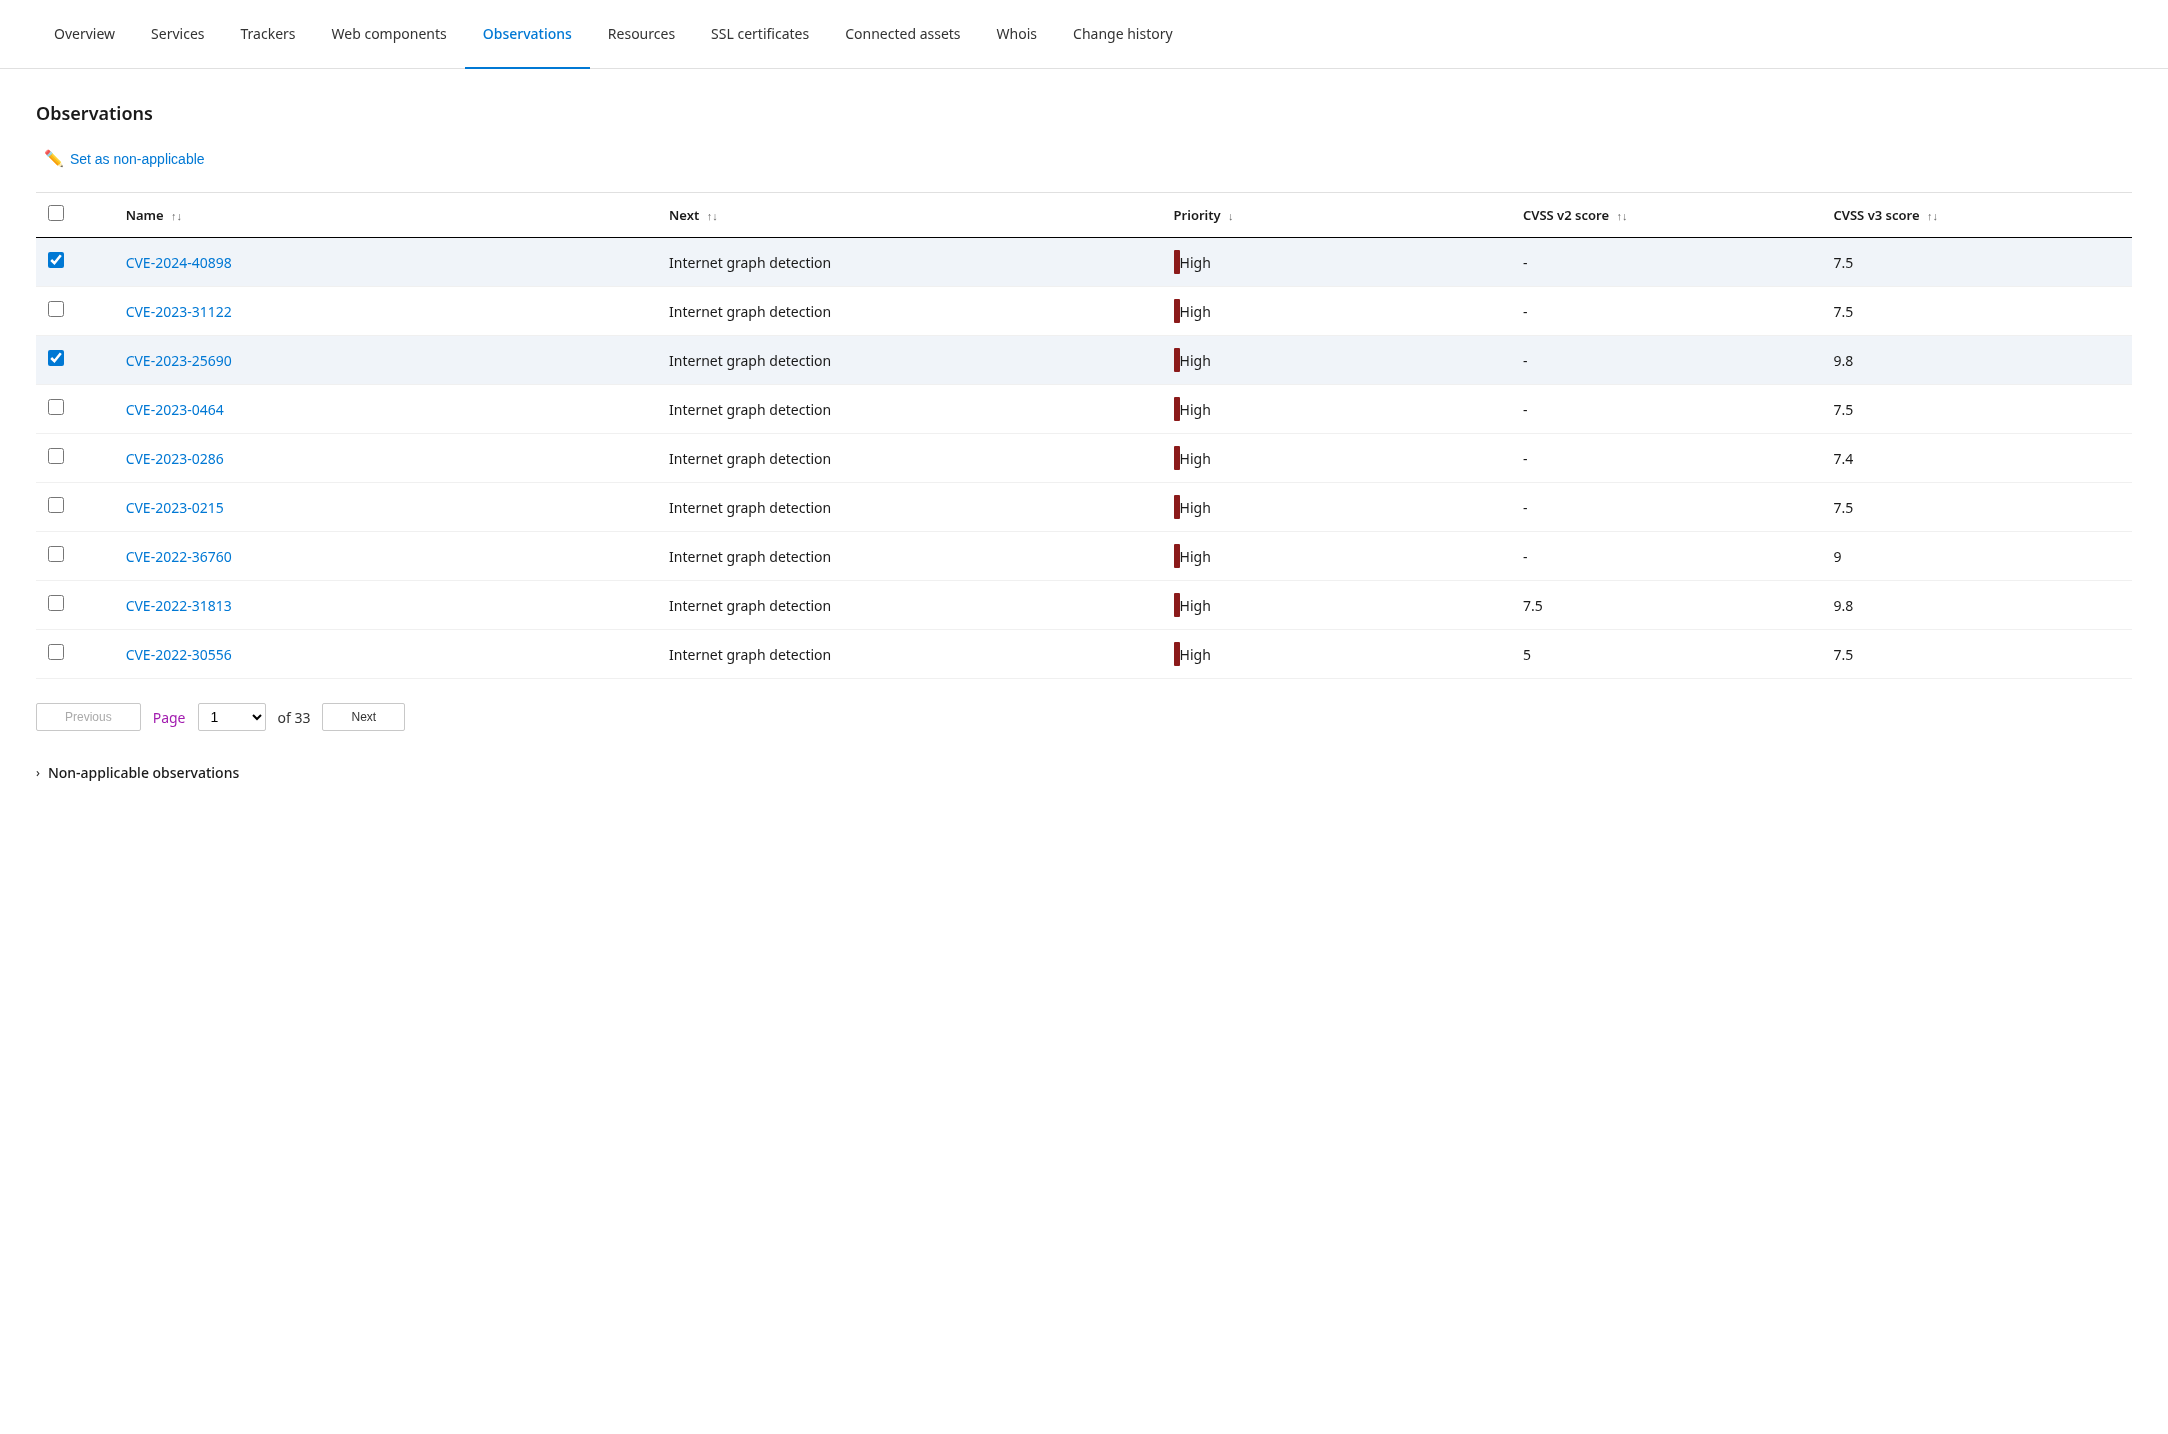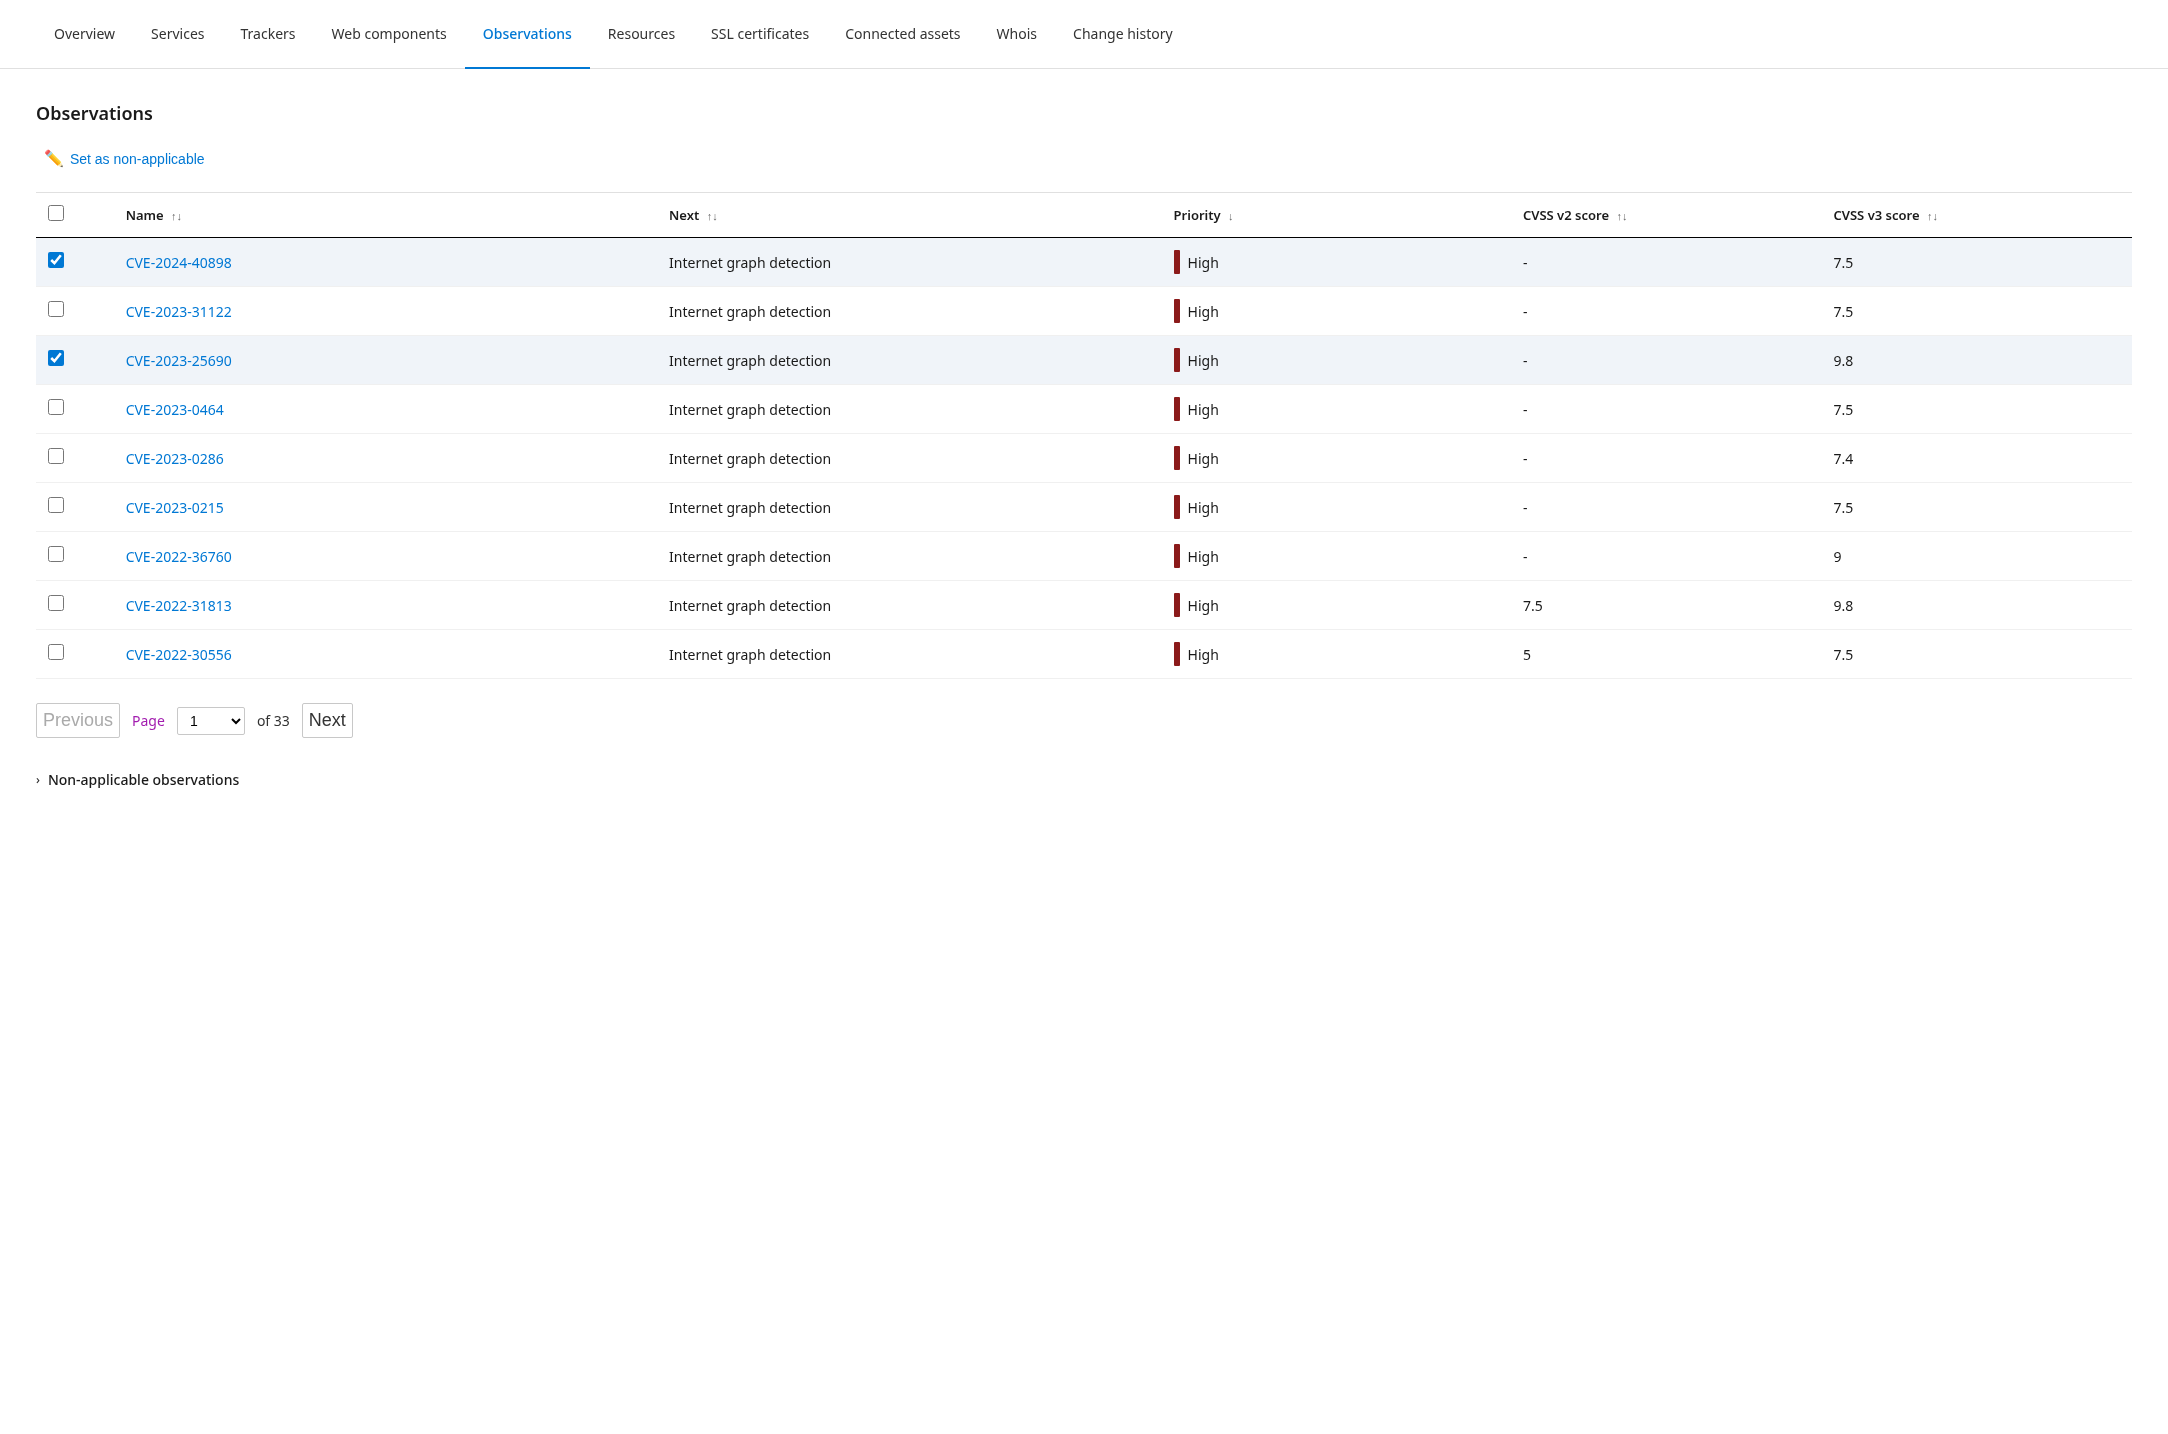--- a/index.html
+++ b/index.html
@@ -110,21 +110,20 @@
     .name-link {
       color: #0078d4;
       text-decoration: none;
       cursor: pointer;
     }
 
     
     .priority-cell {
       display: flex;
       align-items: center;
-      gap: 8px;
     }
     .priority-bar {
       width: 6px;
       height: 24px;
       background: #8b1a1a;
       border-radius: 1px;
       flex-shrink: 0;
     }
 
     
@@ -136,27 +135,27 @@
     .col-cvss3 { width: 160px; }
 
     
     .pagination {
       display: flex;
       align-items: center;
       gap: 12px;
       margin-top: 24px;
     }
     .page-btn {
-      padding: 6px 6px;
+      padding: 6px 28px;
       border: 1px solid #c8c8c8;
       background: #fff;
       color: #333;
       cursor: pointer;
       border-radius: 2px;
-      font-size: 18px;
+      font-size: 12px;
     }
     .page-btn:disabled { color: #aaa; cursor: not-allowed; }
     .page-label { font-size: 14px; color: #a21caf; }
     .page-select {
       padding: 4px 22px 4px 8px;
       border: 1px solid #c8c8c8;
       border-radius: 2px;
       font-size: 14px;
       background: #fff;
       cursor: pointer;

